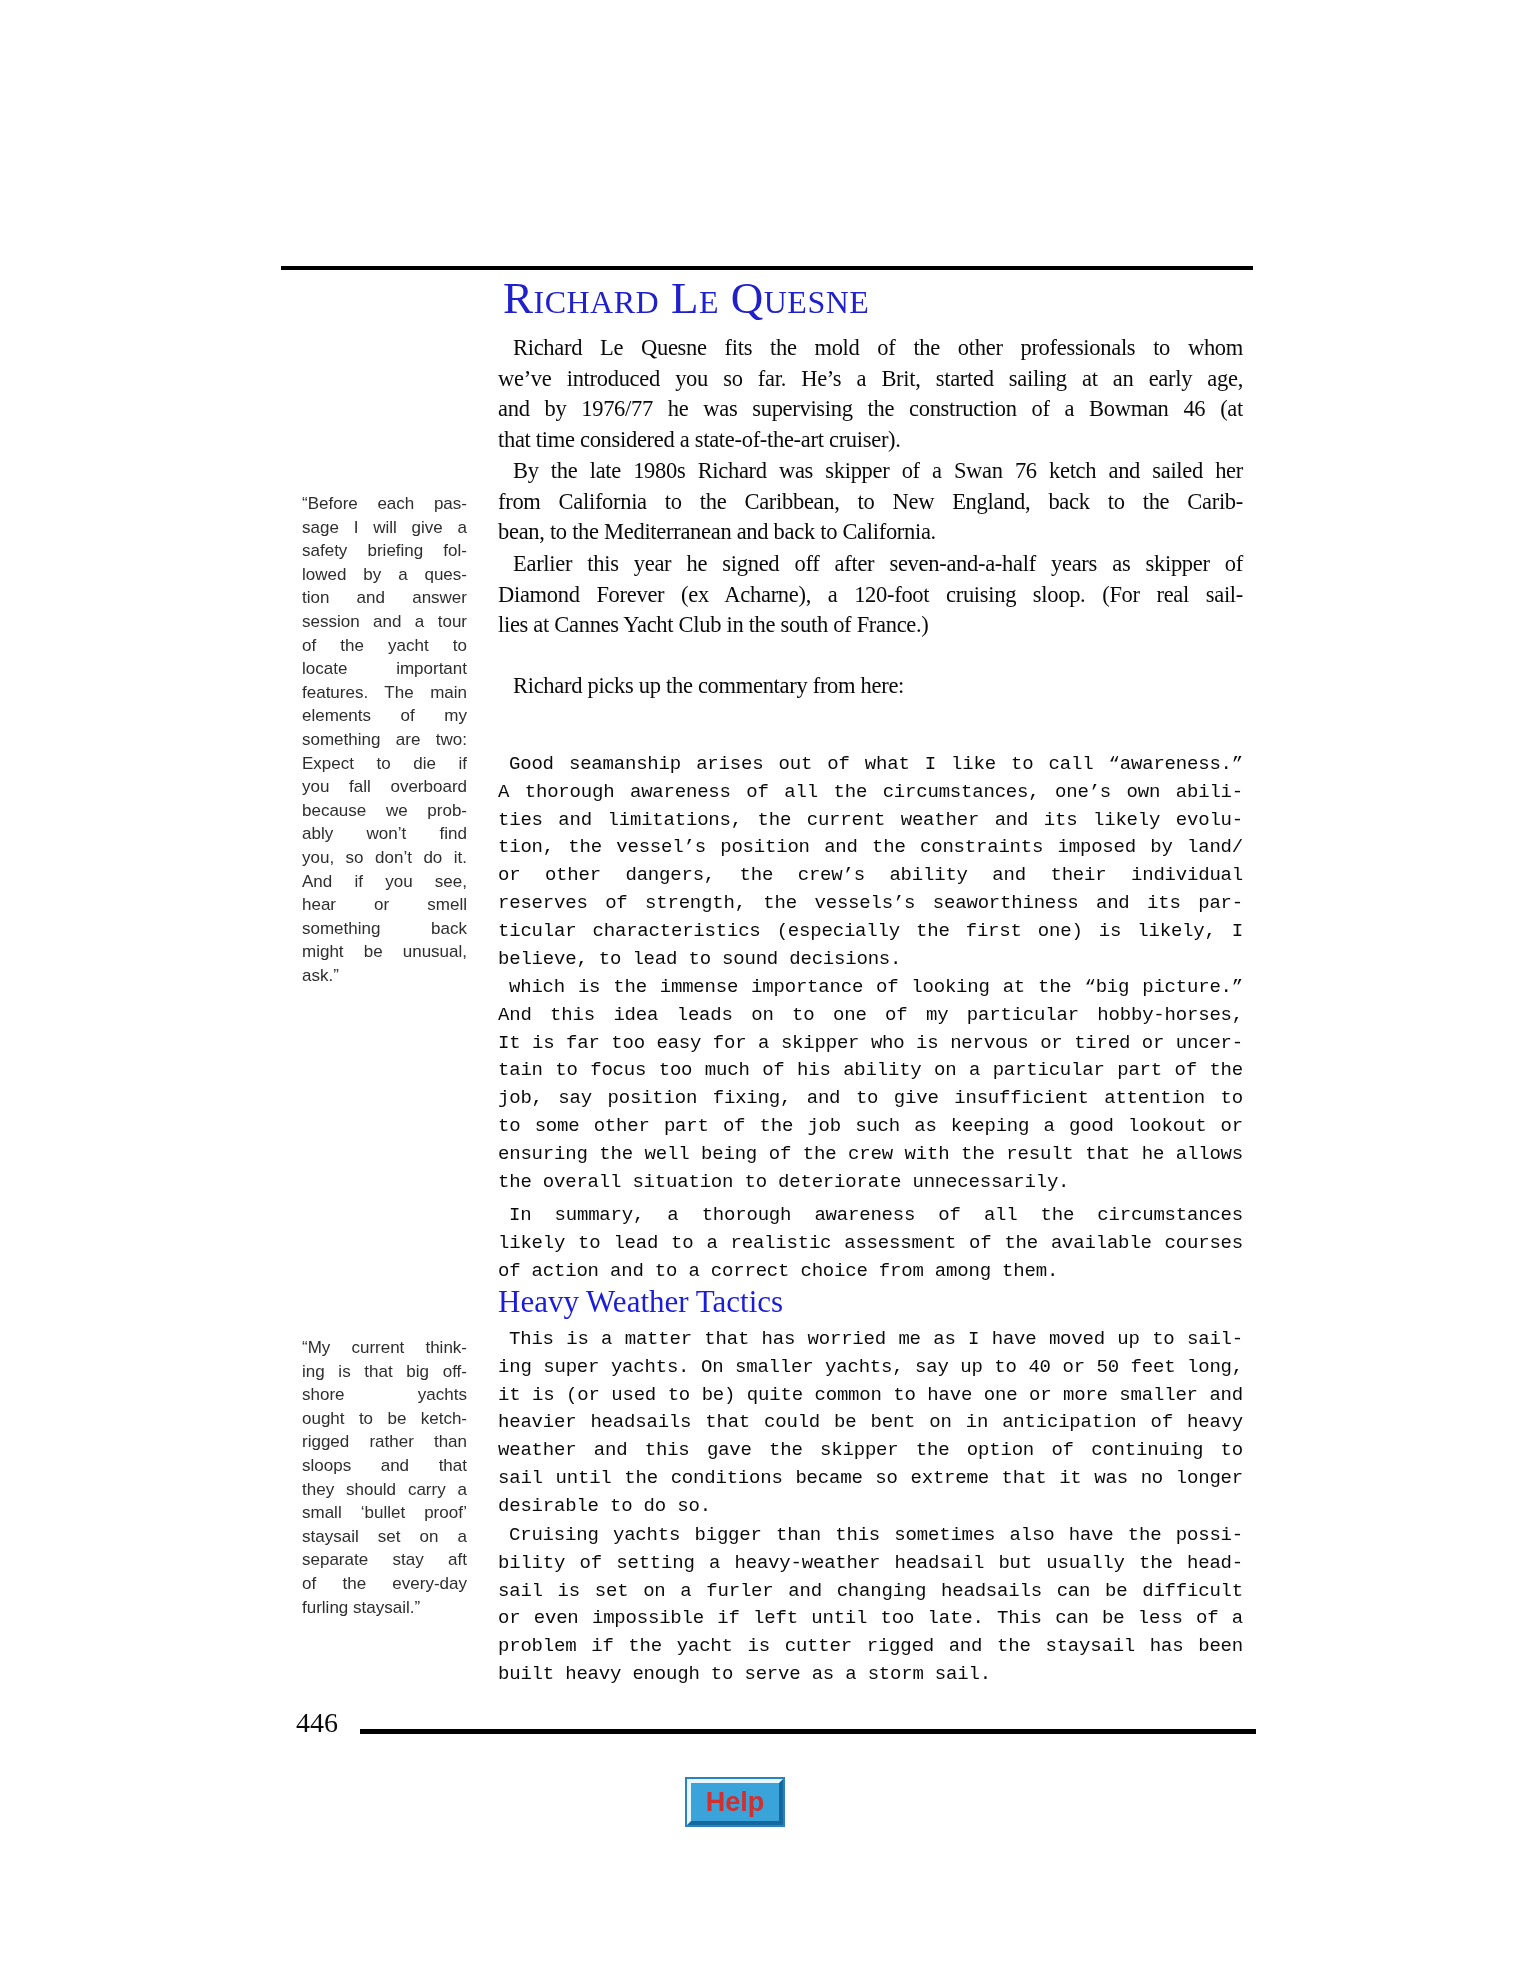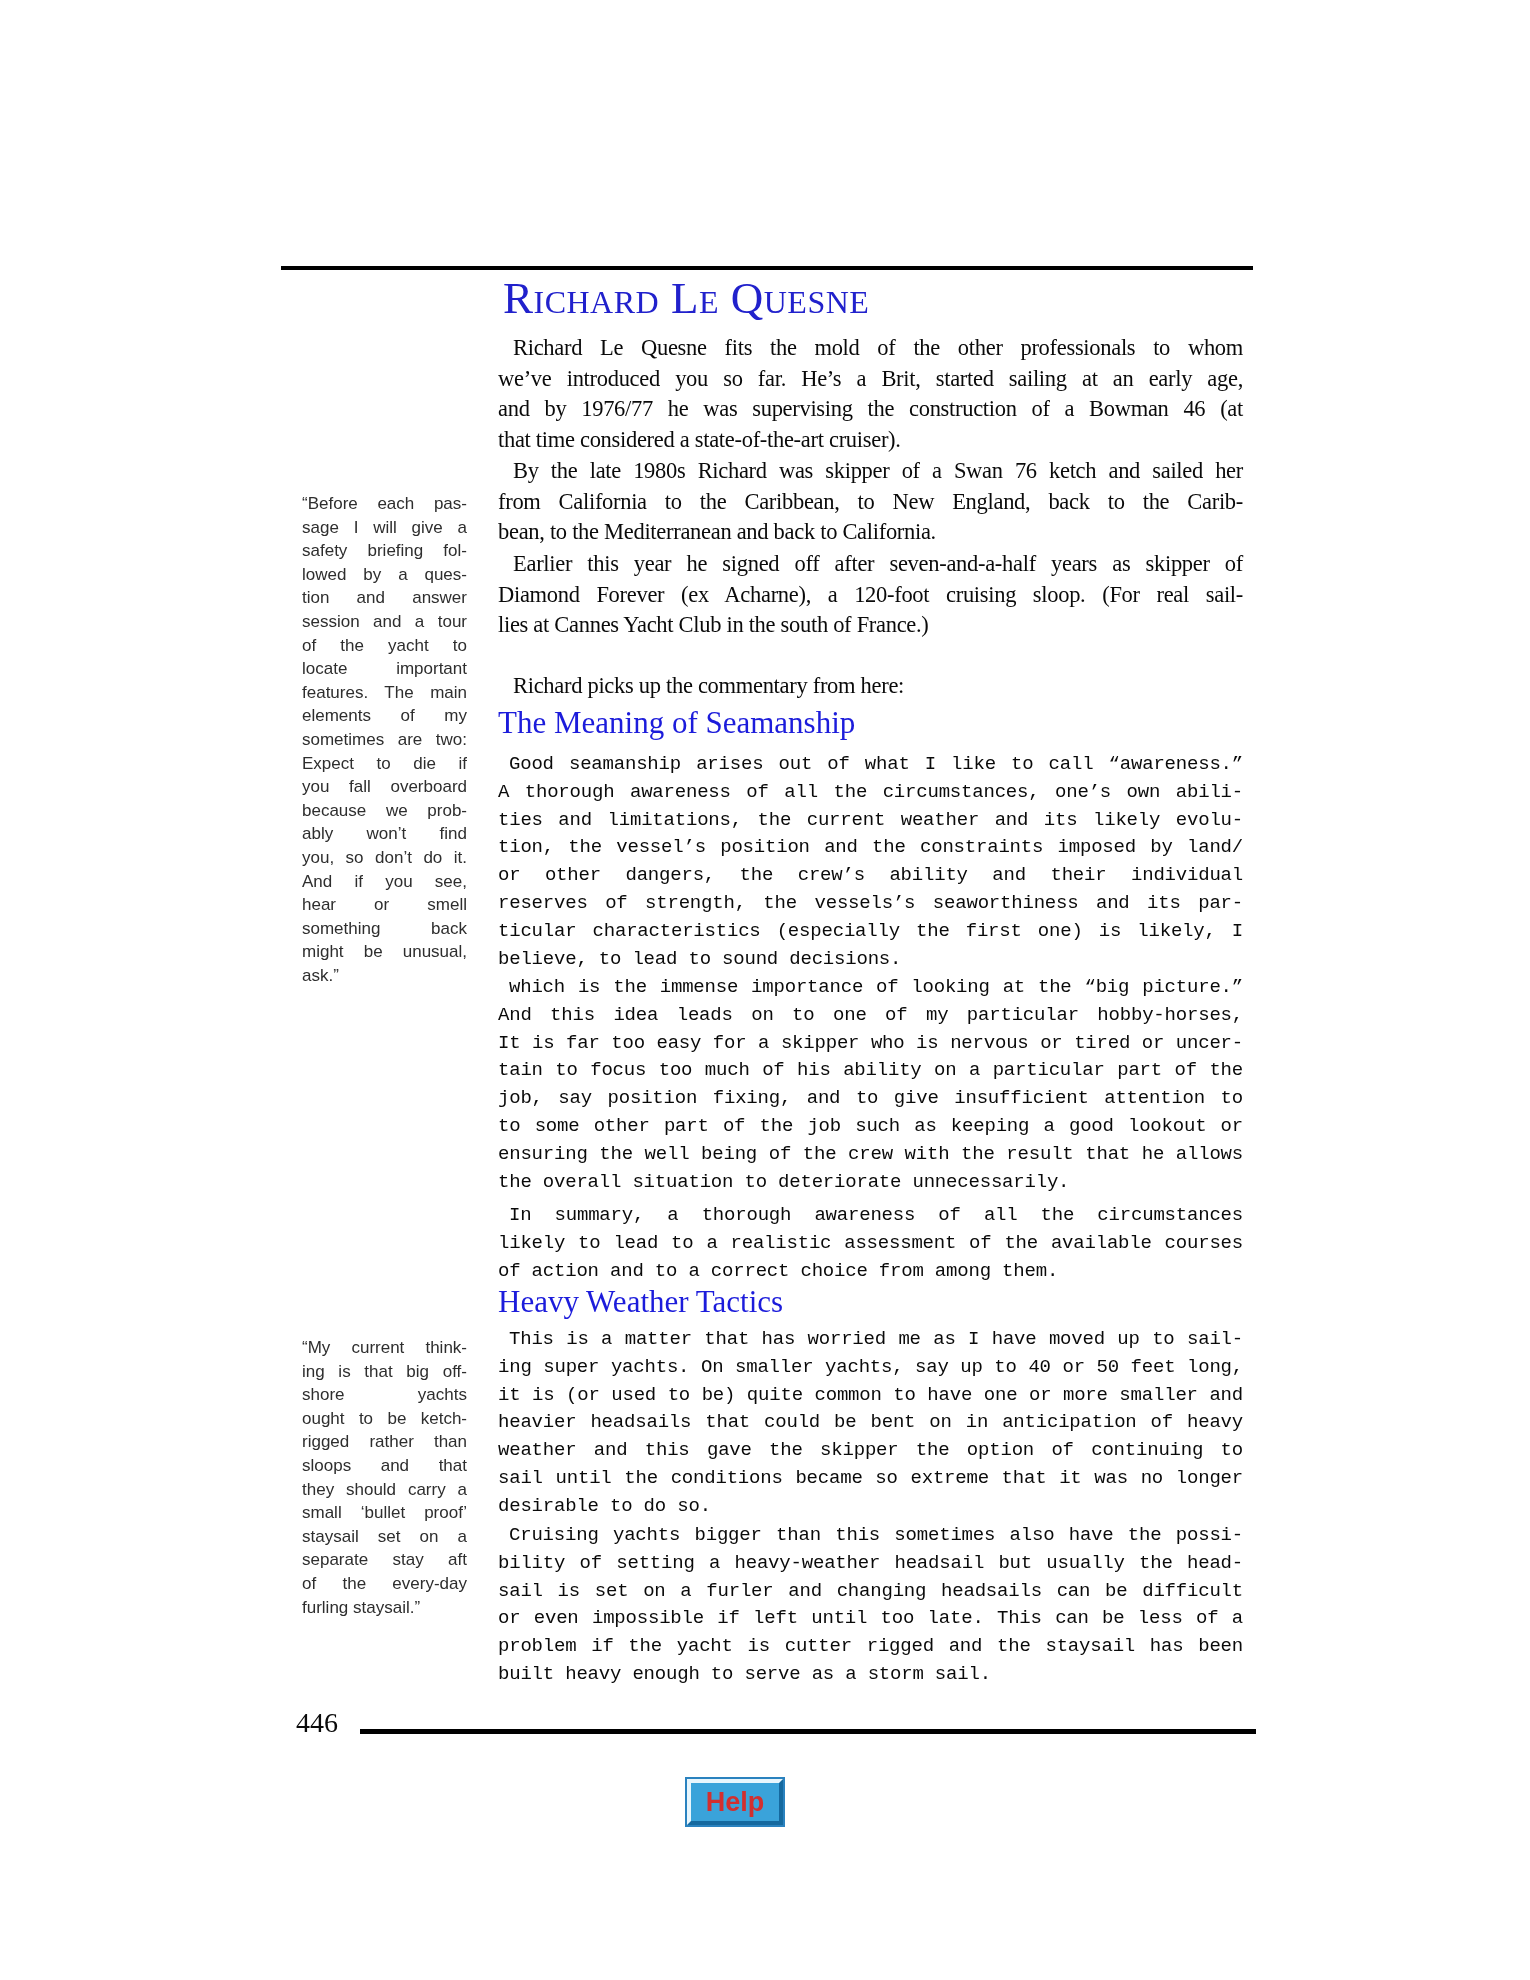--- a/index.html
+++ b/index.html
@@ -75,21 +75,21 @@
       <div>“Before each pas-</div>
       <div>sage I will give a</div>
       <div>safety briefing fol-</div>
       <div>lowed by a ques-</div>
       <div>tion and answer</div>
       <div>session and a tour</div>
       <div>of the yacht to</div>
       <div>locate important</div>
       <div>features. The main</div>
       <div>elements of my</div>
-      <div>sometimes are two:</div>
+      <div>something are two:</div>
       <div>Expect to die if</div>
       <div>you fall overboard</div>
       <div>because we prob-</div>
       <div>ably won’t find</div>
       <div>you, so don’t do it.</div>
       <div>And if you see,</div>
       <div>hear or smell</div>
       <div>something back</div>
       <div>might be unusual,</div>
       <div>ask.”</div>
@@ -122,21 +122,20 @@
     </div>
   <div class="block serif-para lines" style="top:549px">
       <div>Earlier this year he signed off after seven-and-a-half years as skipper of</div>
       <div>Diamond Forever (ex Acharne), a 120-foot cruising sloop. (For real sail-</div>
       <div>lies at Cannes Yacht Club in the south of France.)</div>
     </div>
   <div class="block serif-para lines" style="top:671px">
       <div>Richard picks up the commentary from here:</div>
     </div>
 
-  <div class="section-heading heading-1">The Meaning of Seamanship</div>
   <div class="block mono-para lines" style="top:751px">
       <div>Good seamanship arises out of what I like to call “awareness.”</div>
       <div>A thorough awareness of all the circumstances, one’s own abili-</div>
       <div>ties and limitations, the current weather and its likely evolu-</div>
       <div>tion, the vessel’s position and the constraints imposed by land/</div>
       <div>or other dangers, the crew’s ability and their individual</div>
       <div>reserves of strength, the vessels’s seaworthiness and its par-</div>
       <div>ticular characteristics (especially the first one) is likely, I</div>
       <div>believe, to lead to sound decisions.</div>
     </div>

